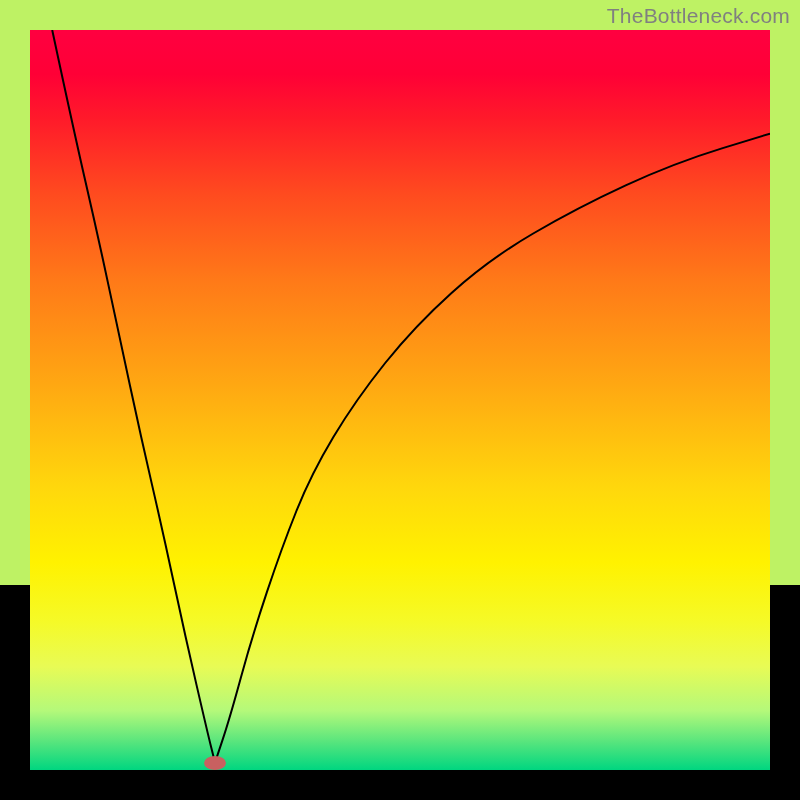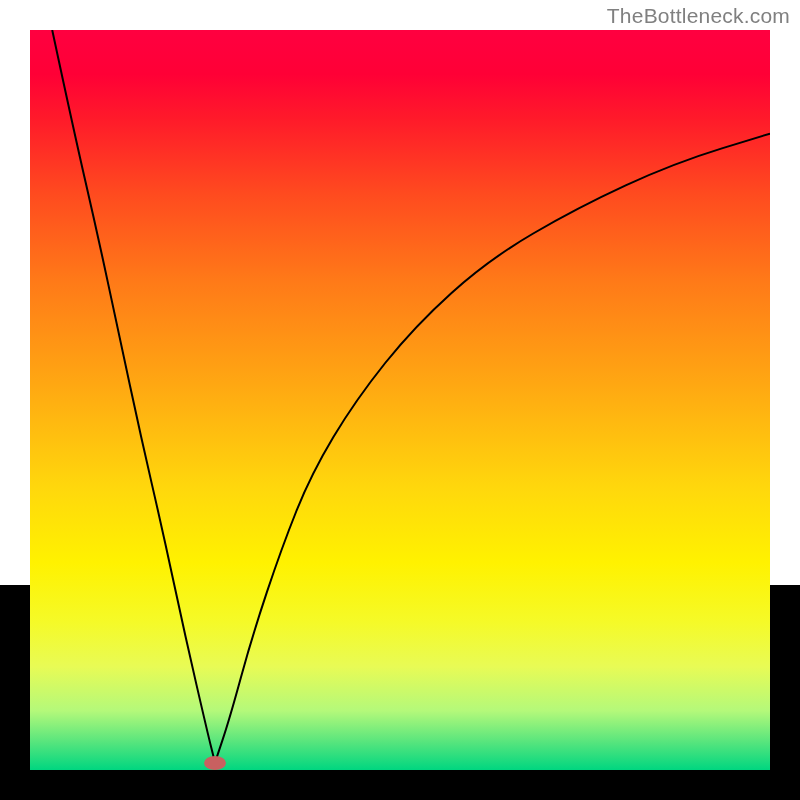--- a/index.html
+++ b/index.html
@@ -8,21 +8,21 @@
     width: 800px;
     height: 800px;
     overflow: hidden;
     background: #000;
     font-family: Arial, Helvetica, sans-serif;
   }
   .frame {
     position: relative;
     width: 800px;
     height: 585px;
-    background: #ffffff;
+    background: #bef264;
   }
   .plot-area {
     position: absolute;
     left: 30px;
     top: 30px;
     width: 740px;
     height: 740px;
     
     background: linear-gradient(
       to bottom,

